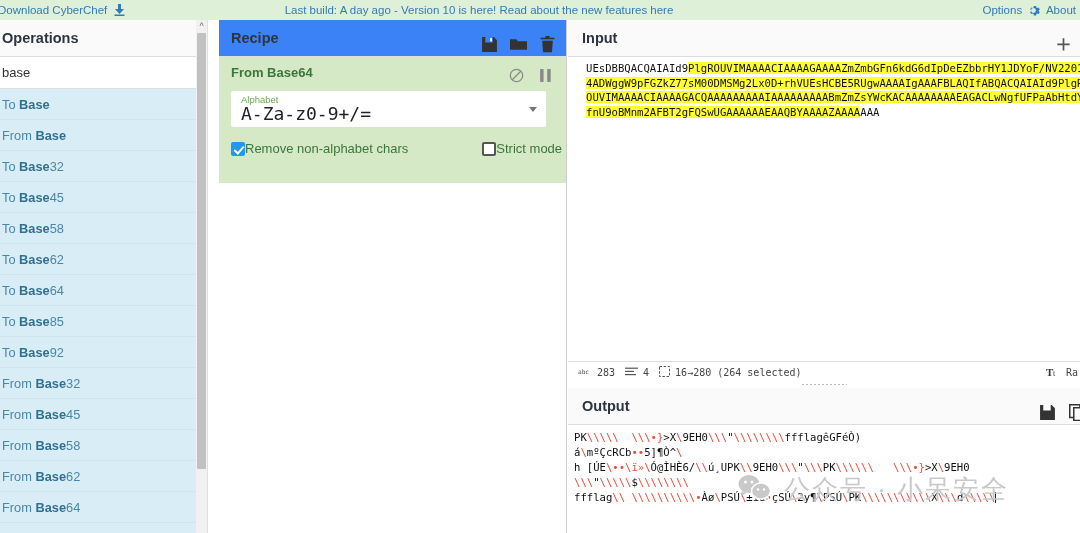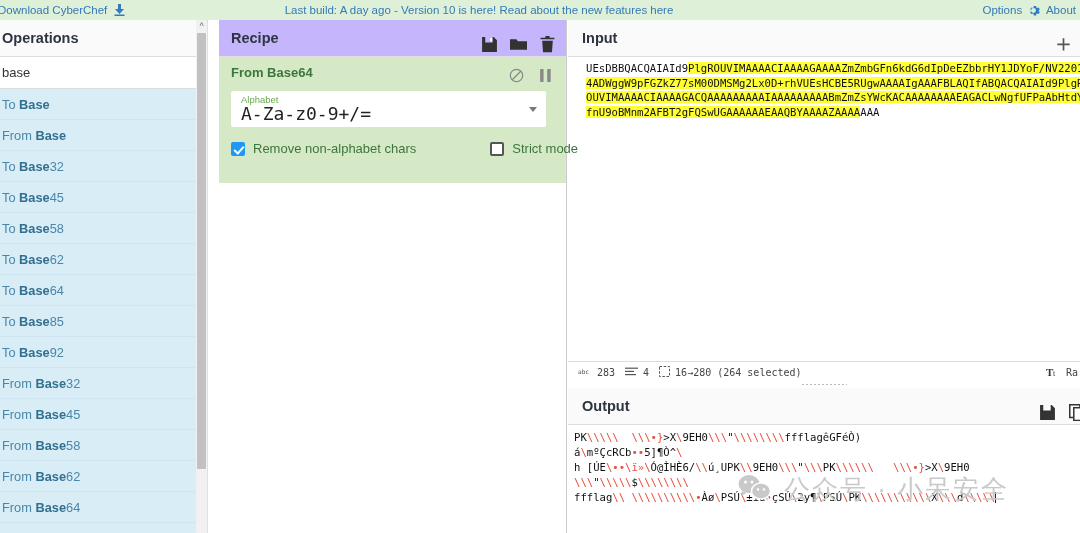--- a/index.html
+++ b/index.html
@@ -87,21 +87,21 @@
     width: 9px; height: 436px; background: #c1c1c1; border-radius: 1px;
   }
 
   
   #recipe {
     position: absolute; left: 219px; top: 0;
     width: 348px; height: 513px;
     background: #fff;
     border-right: 1px solid #ccc;
   }
-  #recipe .pane-title { background: #c4b5fd; padding-left: 12px; }
+  #recipe .pane-title { background: #3b82f6; padding-left: 12px; }
   .title-icons { position: absolute; right: 10px; top: 0; display: flex; gap: 12px; align-items: center; height: 37px; }
   .ticon { width: 17px; height: 17px; cursor: pointer; display:block; }
 
   #op-body { background: #d6e9c6; height: 126px; position: relative; }
   #op-header {
     height: 30px; line-height: 32px;
     font-size: 13px; font-weight: bold; color: #3c763d;
     padding-left: 12px;
     position: relative;
   }
@@ -138,21 +138,21 @@
     background: #fff; border-radius: 2px; display: inline-block;
     position: relative;
   }
   .cbox.checked { background: #2196f3; border-color: #2196f3; }
   .cbox.checked:after {
     content: ""; position: absolute; left: 3px; top: 0px;
     width: 4px; height: 8px;
     border: solid #fff; border-width: 0 2px 2px 0;
     transform: rotate(42deg);
   }
-  .chk-label { font-size: 13px; color: #3c763d; margin-left: 8px; white-space: nowrap; }
+  .chk-label { font-size: 13px; color: #3c763d; white-space: nowrap; }
 
   
   #io { position: absolute; left: 568px; top: 0; width: 512px; height: 513px; }
 
   #input-pane { position: absolute; top: 0; left: 0; width: 560px; height: 338px; }
   #input-pane .pane-title { background: #fafafa; padding-left: 14px; }
   .io-icons { position: absolute; right: 0px; top: 0; display: flex; gap: 13px; align-items: center; height: 37px; }
 
   #input-text {
     position: absolute; top: 38px; left: 12px;

